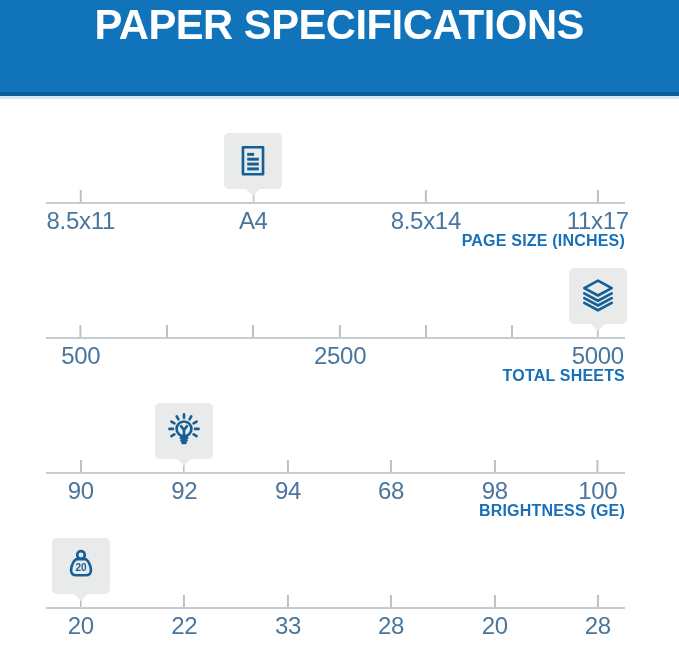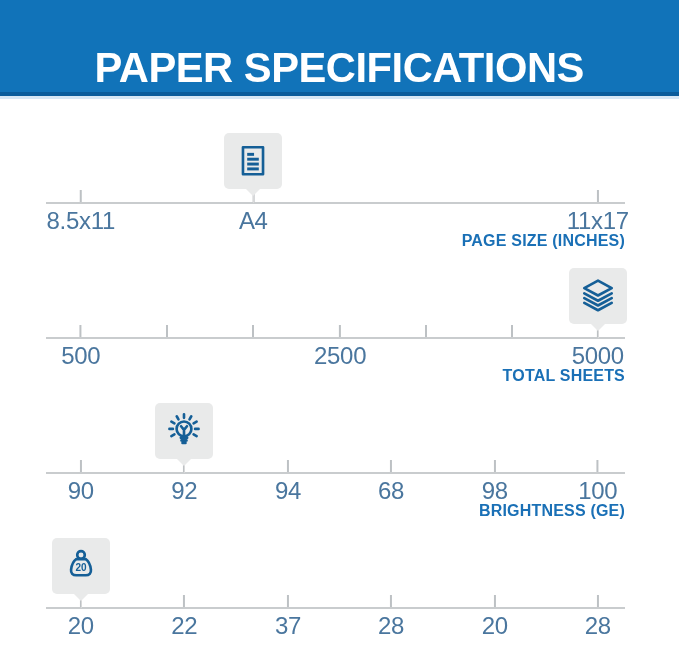--- a/index.html
+++ b/index.html
@@ -2,21 +2,21 @@
 <html><head>
 <meta charset="utf-8">
 <style>
   * { margin:0; padding:0; box-sizing:border-box; }
   html,body { width:679px; height:662px; overflow:hidden; background:#ffffff;
               font-family:"Liberation Sans","DejaVu Sans",sans-serif; }
 
   
   .header {
     height:96px; background:#1173B9; border-bottom:4px solid #0B5C9B;
-    display:flex; align-items:flex-end; justify-content:center;
+    display:flex; align-items:flex-start; justify-content:center;
   }
   .header-title {
     color:#ffffff; font-weight:bold; font-size:43px; letter-spacing:-0.5px;
     transform:scaleX(0.97); white-space:nowrap;
   }
   .header-strip { height:3px; background:#D7E7F5; }
 
   
   .rows { margin:34px 54px 0 46px; }
   .row { position:relative; height:135px; }
@@ -69,20 +69,24 @@
     <div class="track">
       <div class="scale-line"></div>
 
       <div class="tick" style="left:6.0%">
         <i class="tickmark"></i>
         <span class="ticklabel">8.5x11</span>
       </div>
       <div class="tick" style="left:35.8%">
         <i class="tickmark"></i>
         <span class="ticklabel">A4</span>
+      </div>
+      <div class="tick" style="left:65.6%">
+        <i class="tickmark"></i>
+        <span class="ticklabel">8.5x14</span>
       </div>
       <div class="tick" style="left:95.3%">
         <i class="tickmark"></i>
         <span class="ticklabel">11x17</span>
       </div>
 
       <div class="marker" style="left:35.8%">
         <div class="marker-box">
           <svg width="38" height="38" viewBox="0 0 36 36">
             <rect class="icon-svg" x="8.5" y="5" width="19" height="25.5" stroke-width="3"></rect>
@@ -203,21 +207,21 @@
       <div class="tick" style="left:6.0%">
         <i class="tickmark"></i>
         <span class="ticklabel">20</span>
       </div>
       <div class="tick" style="left:23.9%">
         <i class="tickmark"></i>
         <span class="ticklabel">22</span>
       </div>
       <div class="tick" style="left:41.8%">
         <i class="tickmark"></i>
-        <span class="ticklabel">37</span>
+        <span class="ticklabel">33</span>
       </div>
       <div class="tick" style="left:59.6%">
         <i class="tickmark"></i>
         <span class="ticklabel">28</span>
       </div>
       <div class="tick" style="left:77.5%">
         <i class="tickmark"></i>
         <span class="ticklabel">20</span>
       </div>
       <div class="tick" style="left:95.3%">

